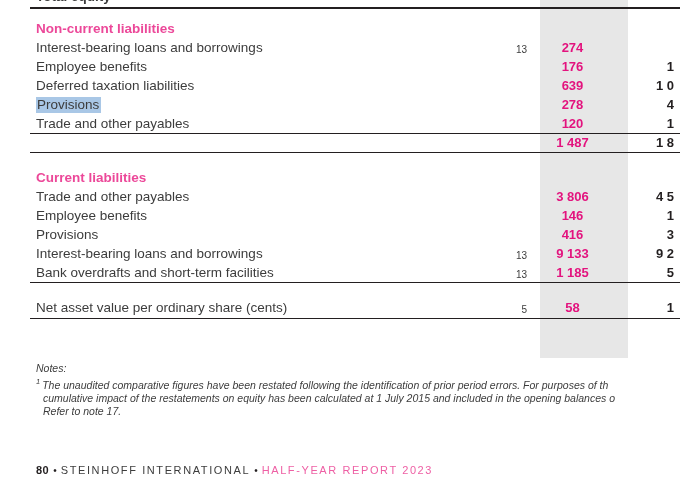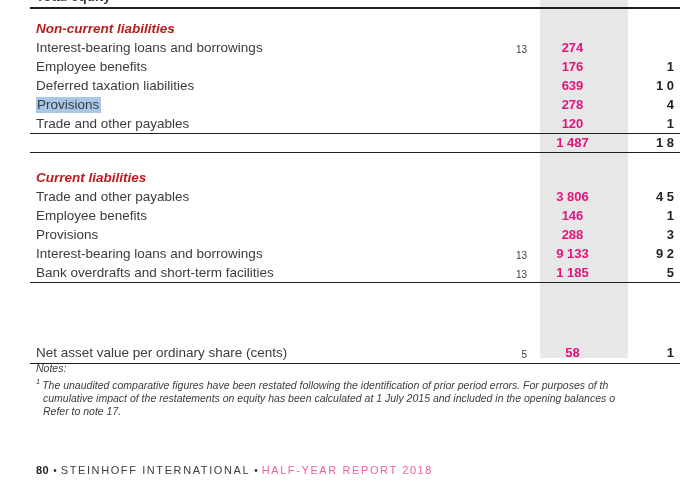--- a/index.html
+++ b/index.html
@@ -13,26 +13,26 @@
   .top-remnant{position:absolute;left:0;top:0;width:680px;height:8px;overflow:hidden;}
   .top-remnant .ghost{position:absolute;left:36px;top:-11px;font-size:13.5px;font-weight:700;color:#3c3c3c;white-space:nowrap;}
   .top-rule{position:absolute;left:30px;top:7px;width:650px;height:1.5px;background:#231f20;}
   #table{position:absolute;left:0;top:8px;width:674px;padding-top:13px;}
   .row{position:relative;display:grid;grid-template-columns:36px 431px 60px 91px 56px;align-items:end;width:674px;}
   .row .cell{line-height:1.05;}
   .row .label{font-size:13.5px;color:#3c3c3c;padding-bottom:3px;white-space:nowrap;}
   .row .note{font-size:10px;color:#3c3c3c;text-align:right;padding-bottom:3px;}
   .row .val1{font-size:13px;font-weight:700;color:#e3137e;text-align:center;padding-bottom:3px;white-space:pre;}
   .row .val2{font-size:13px;font-weight:700;color:#231f20;text-align:right;padding-bottom:3px;white-space:pre;}
-  .row-heading .label,.row-total .label{font-weight:700;color:#b91c1c;font-style:italic;}
+  .row-heading .label,.row-total .label{font-weight:700;color:#ec4899;}
   .row-heading{height:18px;}
   .row-item{height:19px;}
   .row-subtotal{height:19px;}
   .row-total{height:18px;}
-  .row-net{height:22px;padding-bottom:0;margin-top:45px;}
+  .row-net{height:22px;padding-bottom:0;}
   .row-net .label,.row-net .note,.row-net .val1,.row-net .val2{padding-bottom:4px;}
   .row-gap{height:17px;}
   .row-gap_small{height:14px;}
   .rule-below::after{content:"";position:absolute;left:30px;right:-6px;bottom:0;height:1.5px;background:#231f20;}
   .hl{background:#a9c7e6;padding:0 2px 1px 1px;}
   #notes{position:absolute;left:36px;top:361px;width:720px;font-style:italic;color:#3c3c3c;}
   #notes .notes-label{font-size:10.5px;line-height:14px;}
   #notes .fline{font-size:10.5px;line-height:13px;white-space:nowrap;}
   #notes .fline.indent{margin-left:7px;}
   #notes .sup{font-size:7.5px;vertical-align:super;margin-right:2px;}
@@ -120,21 +120,21 @@
       <div class="cell spacer"></div>
       <div class="cell label">Employee benefits</div>
       <div class="cell note"></div>
       <div class="cell val1">146</div>
       <div class="cell val2">1</div>
     </div>
     <div class="row row-item">
       <div class="cell spacer"></div>
       <div class="cell label">Provisions</div>
       <div class="cell note"></div>
-      <div class="cell val1">288</div>
+      <div class="cell val1">416</div>
       <div class="cell val2">3</div>
     </div>
     <div class="row row-item">
       <div class="cell spacer"></div>
       <div class="cell label">Interest-bearing loans and borrowings</div>
       <div class="cell note">13</div>
       <div class="cell val1">9 133</div>
       <div class="cell val2">9 2</div>
     </div>
     <div class="row row-item rule-below">
@@ -155,14 +155,14 @@
   </div>
 
 <div id="notes">
   <div class="notes-label">Notes:</div>
   <div class="fline"><span class="sup">1</span><span>The unaudited comparative figures have been restated following the identification of prior period errors. For purposes of th</span></div>
   <div class="fline indent">cumulative impact of the restatements on equity has been calculated at 1 July 2015 and included in the opening balances o</div>
   <div class="fline indent">Refer to note 17.</div>
 </div>
 
 <div id="footer">
-  <span class="pgnum">80</span><span class="bullet">•</span><span class="brand">STEINHOFF INTERNATIONAL</span><span class="bullet">•</span><span class="report">HALF-YEAR REPORT 2018</span>
+  <span class="pgnum">80</span><span class="bullet">•</span><span class="brand">STEINHOFF INTERNATIONAL</span><span class="bullet">•</span><span class="report">HALF-YEAR REPORT 2023</span>
 </div>
 
 </body></html>

